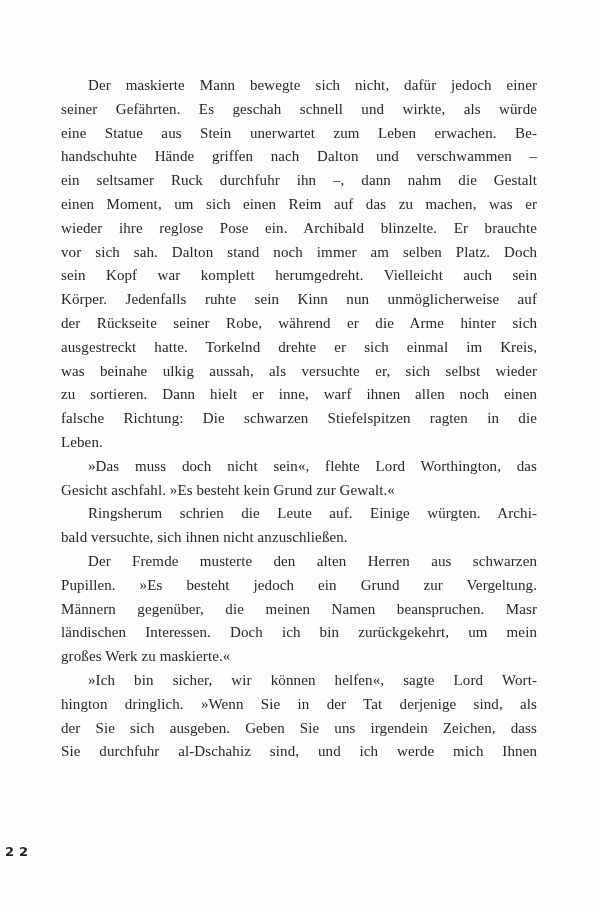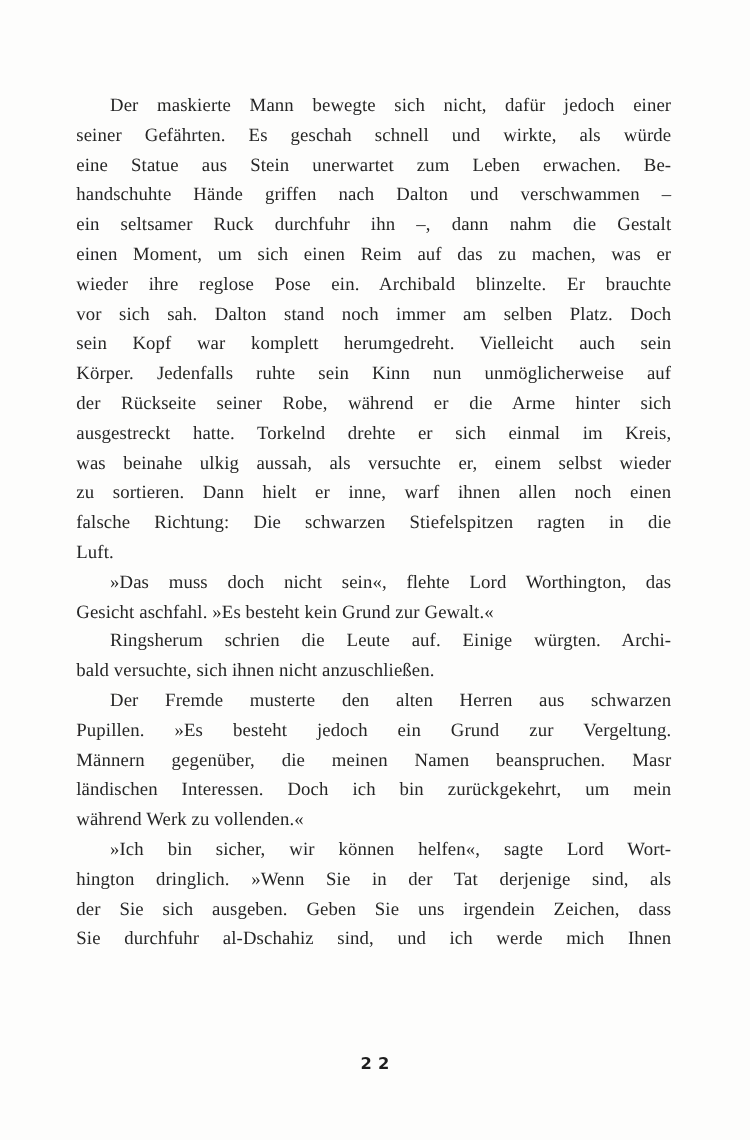--- a/index.html
+++ b/index.html
@@ -40,21 +40,20 @@
     text-indent: 27px;
   }
   .line.flush {
     text-align-last: left;
   }
   .page-number {
     position: absolute;
     top: 844px;
     left: 0;
     width: 600px;
-    text-align: center;
     font-family: "DejaVu Sans", sans-serif;
     font-weight: bold;
     font-size: 13px;
     letter-spacing: 5px;
     text-indent: 5px; 
     color: #1e1e1e;
   }
 </style>
 </head>
 <body>
@@ -67,39 +66,39 @@
         <div class="line">eine Statue aus Stein unerwartet zum Leben erwachen. Be-</div>
         <div class="line">handschuhte Hände griffen nach Dalton und verschwammen –</div>
         <div class="line">ein seltsamer Ruck durchfuhr ihn –, dann nahm die Gestalt</div>
         <div class="line">einen Moment, um sich einen Reim auf das zu machen, was er</div>
         <div class="line">wieder ihre reglose Pose ein. Archibald blinzelte. Er brauchte</div>
         <div class="line">vor sich sah. Dalton stand noch immer am selben Platz. Doch</div>
         <div class="line">sein Kopf war komplett herumgedreht. Vielleicht auch sein</div>
         <div class="line">Körper. Jedenfalls ruhte sein Kinn nun unmöglicherweise auf</div>
         <div class="line">der Rückseite seiner Robe, während er die Arme hinter sich</div>
         <div class="line">ausgestreckt hatte. Torkelnd drehte er sich einmal im Kreis,</div>
-        <div class="line">was beinahe ulkig aussah, als versuchte er, einem selbst wieder</div>
+        <div class="line">was beinahe ulkig aussah, als versuchte er, sich selbst wieder</div>
         <div class="line">zu sortieren. Dann hielt er inne, warf ihnen allen noch einen</div>
         <div class="line">falsche Richtung: Die schwarzen Stiefelspitzen ragten in die</div>
-        <div class="line flush">Luft.</div>
+        <div class="line flush">Leben.</div>
       </div>
       <div class="paragraph">
         <div class="line first">»Das muss doch nicht sein«, flehte Lord Worthington, das</div>
         <div class="line flush">Gesicht aschfahl. »Es besteht kein Grund zur Gewalt.«</div>
       </div>
       <div class="paragraph">
         <div class="line first">Ringsherum schrien die Leute auf. Einige würgten. Archi-</div>
         <div class="line flush">bald versuchte, sich ihnen nicht anzuschließen.</div>
       </div>
       <div class="paragraph">
         <div class="line first">Der Fremde musterte den alten Herren aus schwarzen</div>
         <div class="line">Pupillen. »Es besteht jedoch ein Grund zur Vergeltung.</div>
         <div class="line">Männern gegenüber, die meinen Namen beanspruchen. Masr</div>
         <div class="line">ländischen Interessen. Doch ich bin zurückgekehrt, um mein</div>
-        <div class="line flush">während Werk zu vollenden.«</div>
+        <div class="line flush">großes Werk zu maskierte.«</div>
       </div>
       <div class="paragraph">
         <div class="line first">»Ich bin sicher, wir können helfen«, sagte Lord Wort-</div>
         <div class="line">hington dringlich. »Wenn Sie in der Tat derjenige sind, als</div>
         <div class="line">der Sie sich ausgeben. Geben Sie uns irgendein Zeichen, dass</div>
         <div class="line">Sie durchfuhr al-Dschahiz sind, und ich werde mich Ihnen</div>
       </div>
     </div>
   <div class="page-number">22</div>
 </div>

